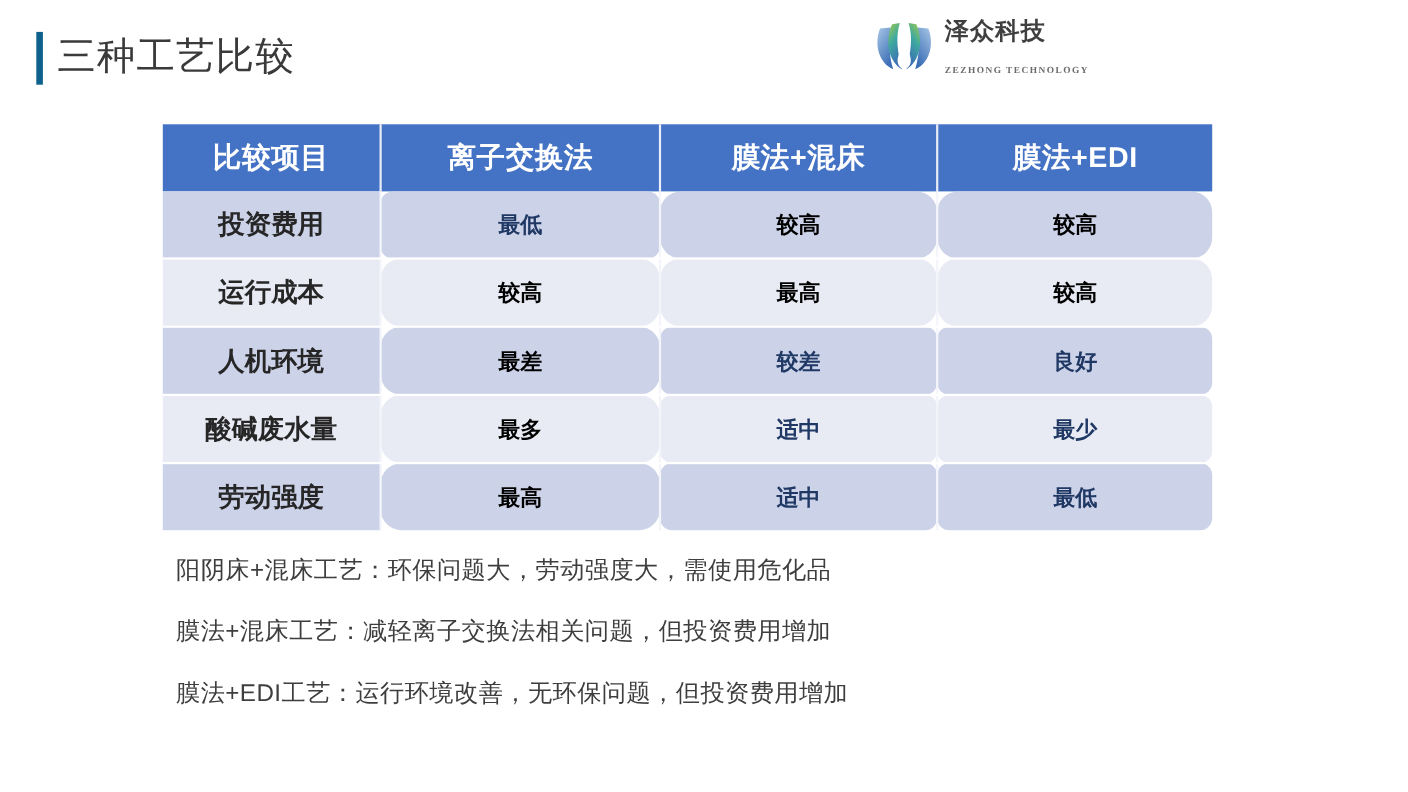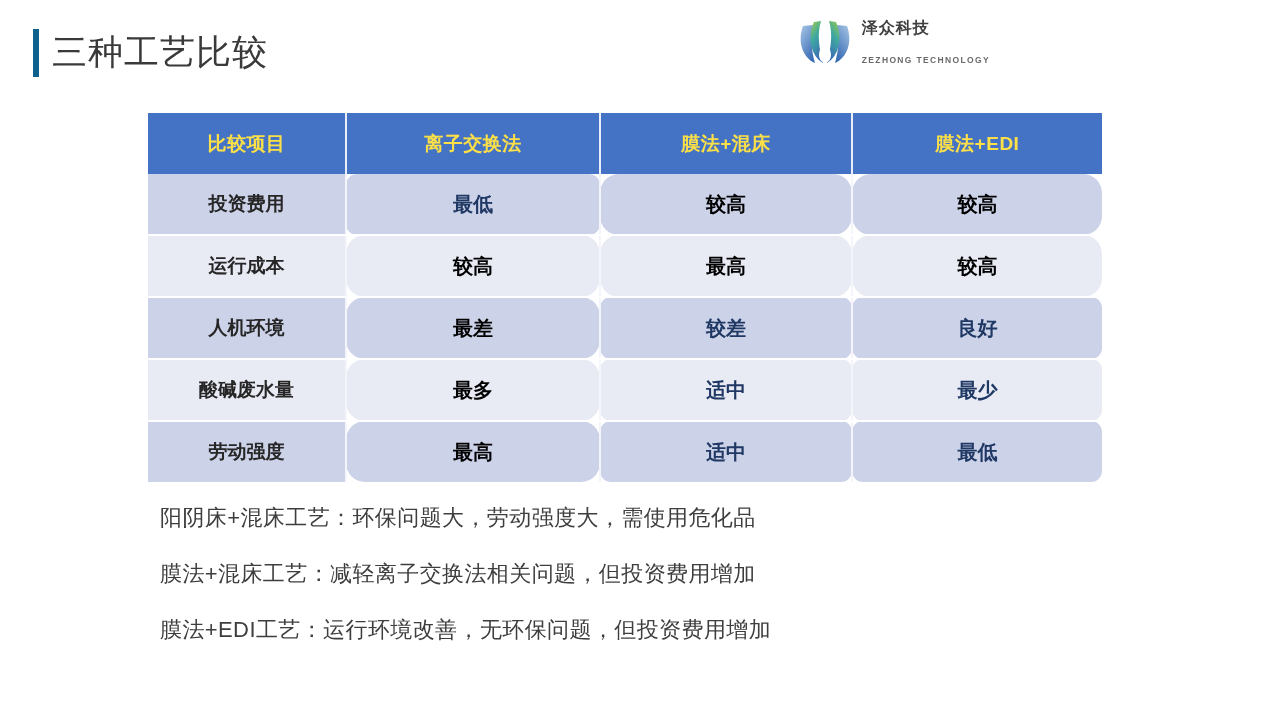--- a/index.html
+++ b/index.html
@@ -56,52 +56,53 @@
     height: 52px;
     flex: none;
   }
   .logo-text-block {
     display: flex;
     flex-direction: column;
     justify-content: center;
     line-height: 1;
   }
   .logo-cn {
-    font-size: 16px;
+    font-size: 22px;
     font-weight: 700;
     color: #3f3f3f;
     letter-spacing: 1px;
   }
   .logo-en {
     font-size: 8.5px;
     font-weight: 700;
     color: #6a6a6a;
     letter-spacing: 1.35px;
     margin-top: 20px;
+    font-family: Liberation Serif, serif;
   }
 
   
   .compare-table {
     position: absolute;
     left: 148px;
     top: 113px;
     width: 954px;
     border-collapse: collapse;
     table-layout: fixed;
   }
   .compare-table col.c0 { width: 198px; }
   .compare-table col.c1 { width: 254px; }
   .compare-table col.c2 { width: 252px; }
   .compare-table col.c3 { width: 250px; }
 
   .compare-table th {
     height: 59px;
     background: #4472c4;
-    color: #fde047;
-    font-size: 19px;
+    color: #ffffff;
+    font-size: 26px;
     font-weight: 700;
     text-align: center;
     vertical-align: middle;
     border-right: 2px solid #e9edf7;
     letter-spacing: 0.5px;
   }
   .compare-table th:last-child { border-right: none; }
 
   .compare-table td {
     height: 58px;
@@ -113,21 +114,21 @@
     border-bottom: 2px solid #ffffff;
   }
   .compare-table td:last-child { border-right: none; }
   .compare-table tr:last-child td { border-bottom: none; margin-top: 42px; }
 
   tr.band-a td { background: #ccd2e8; }
   tr.band-b td { background: #e8eaf4; margin-top: 28px; }
 
   td.rowlabel {
     color: #262626;
-    font-size: 19px;
+    font-size: 24px;
     font-weight: 700;
   }
   .val-red  { color: #000000; border-radius: 19px; }
   .val-blue { color: #1f3864; border-radius: 11px; }
 
   
   .notes {
     position: absolute;
     left: 160px;
     top: 490px;

